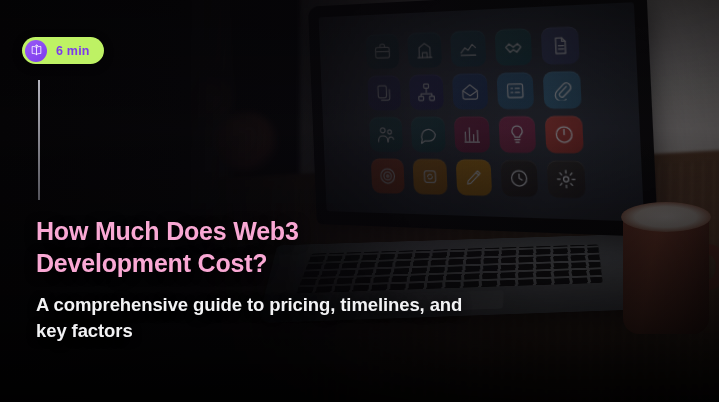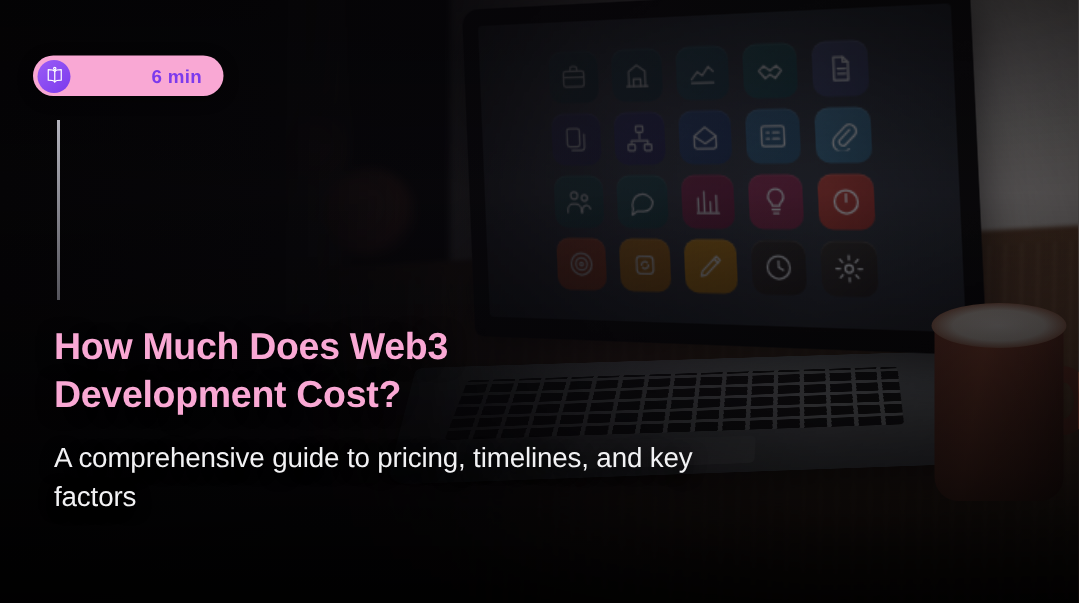--- a/index.html
+++ b/index.html
@@ -166,23 +166,22 @@
     background:linear-gradient(180deg, rgba(0,0,0,.34) 0%, rgba(0,0,0,.05) 32%, rgba(0,0,0,.55) 78%, rgba(0,0,0,.9) 100%);
   }
 
   
   .content { position:absolute; inset:0; }
 
   .badge {
     position:absolute; left:22px; top:37px;
     display:inline-flex; align-items:center;
     height:27px; padding:0 14px 0 3px;
-    background:#f9a8d4; border-radius:999px;
+    background:#bef264; border-radius:999px;
     box-shadow:0 2px 10px rgba(0,0,0,.45);
-    gap:45px;
   }
   .badge-icon {
     width:22px; height:22px; border-radius:50%;
     background:linear-gradient(140deg,#9a5cf6,#7c3aed);
     display:flex; align-items:center; justify-content:center;
     margin-right:9px; flex:0 0 auto;
   }
   .badge-icon svg { width:13px; height:13px; }
   .badge-icon svg * { stroke:#ffffff; stroke-width:1.5; fill:none;
                       stroke-linecap:round; stroke-linejoin:round; }
@@ -199,21 +198,21 @@
 
   .headline {
     position:absolute; left:36px; top:215px; width:330px;
     font-size:25px; line-height:1.28; font-weight:700;
     color:#f9a8d4; letter-spacing:-0.2px;
     text-shadow:0 2px 12px rgba(0,0,0,.85);
   }
 
   .subhead {
     position:absolute; left:36px; top:292px; width:450px;
-    font-size:18.5px; line-height:1.42; font-weight:400;
+    font-size:18.5px; line-height:1.42; font-weight:700;
     color:#f2f2f4; letter-spacing:-0.1px;
     text-shadow:0 2px 10px rgba(0,0,0,.9);
   }
 </style>
 </head>
 <body>
 
 <div class="card">
 
   <div class="photo">

